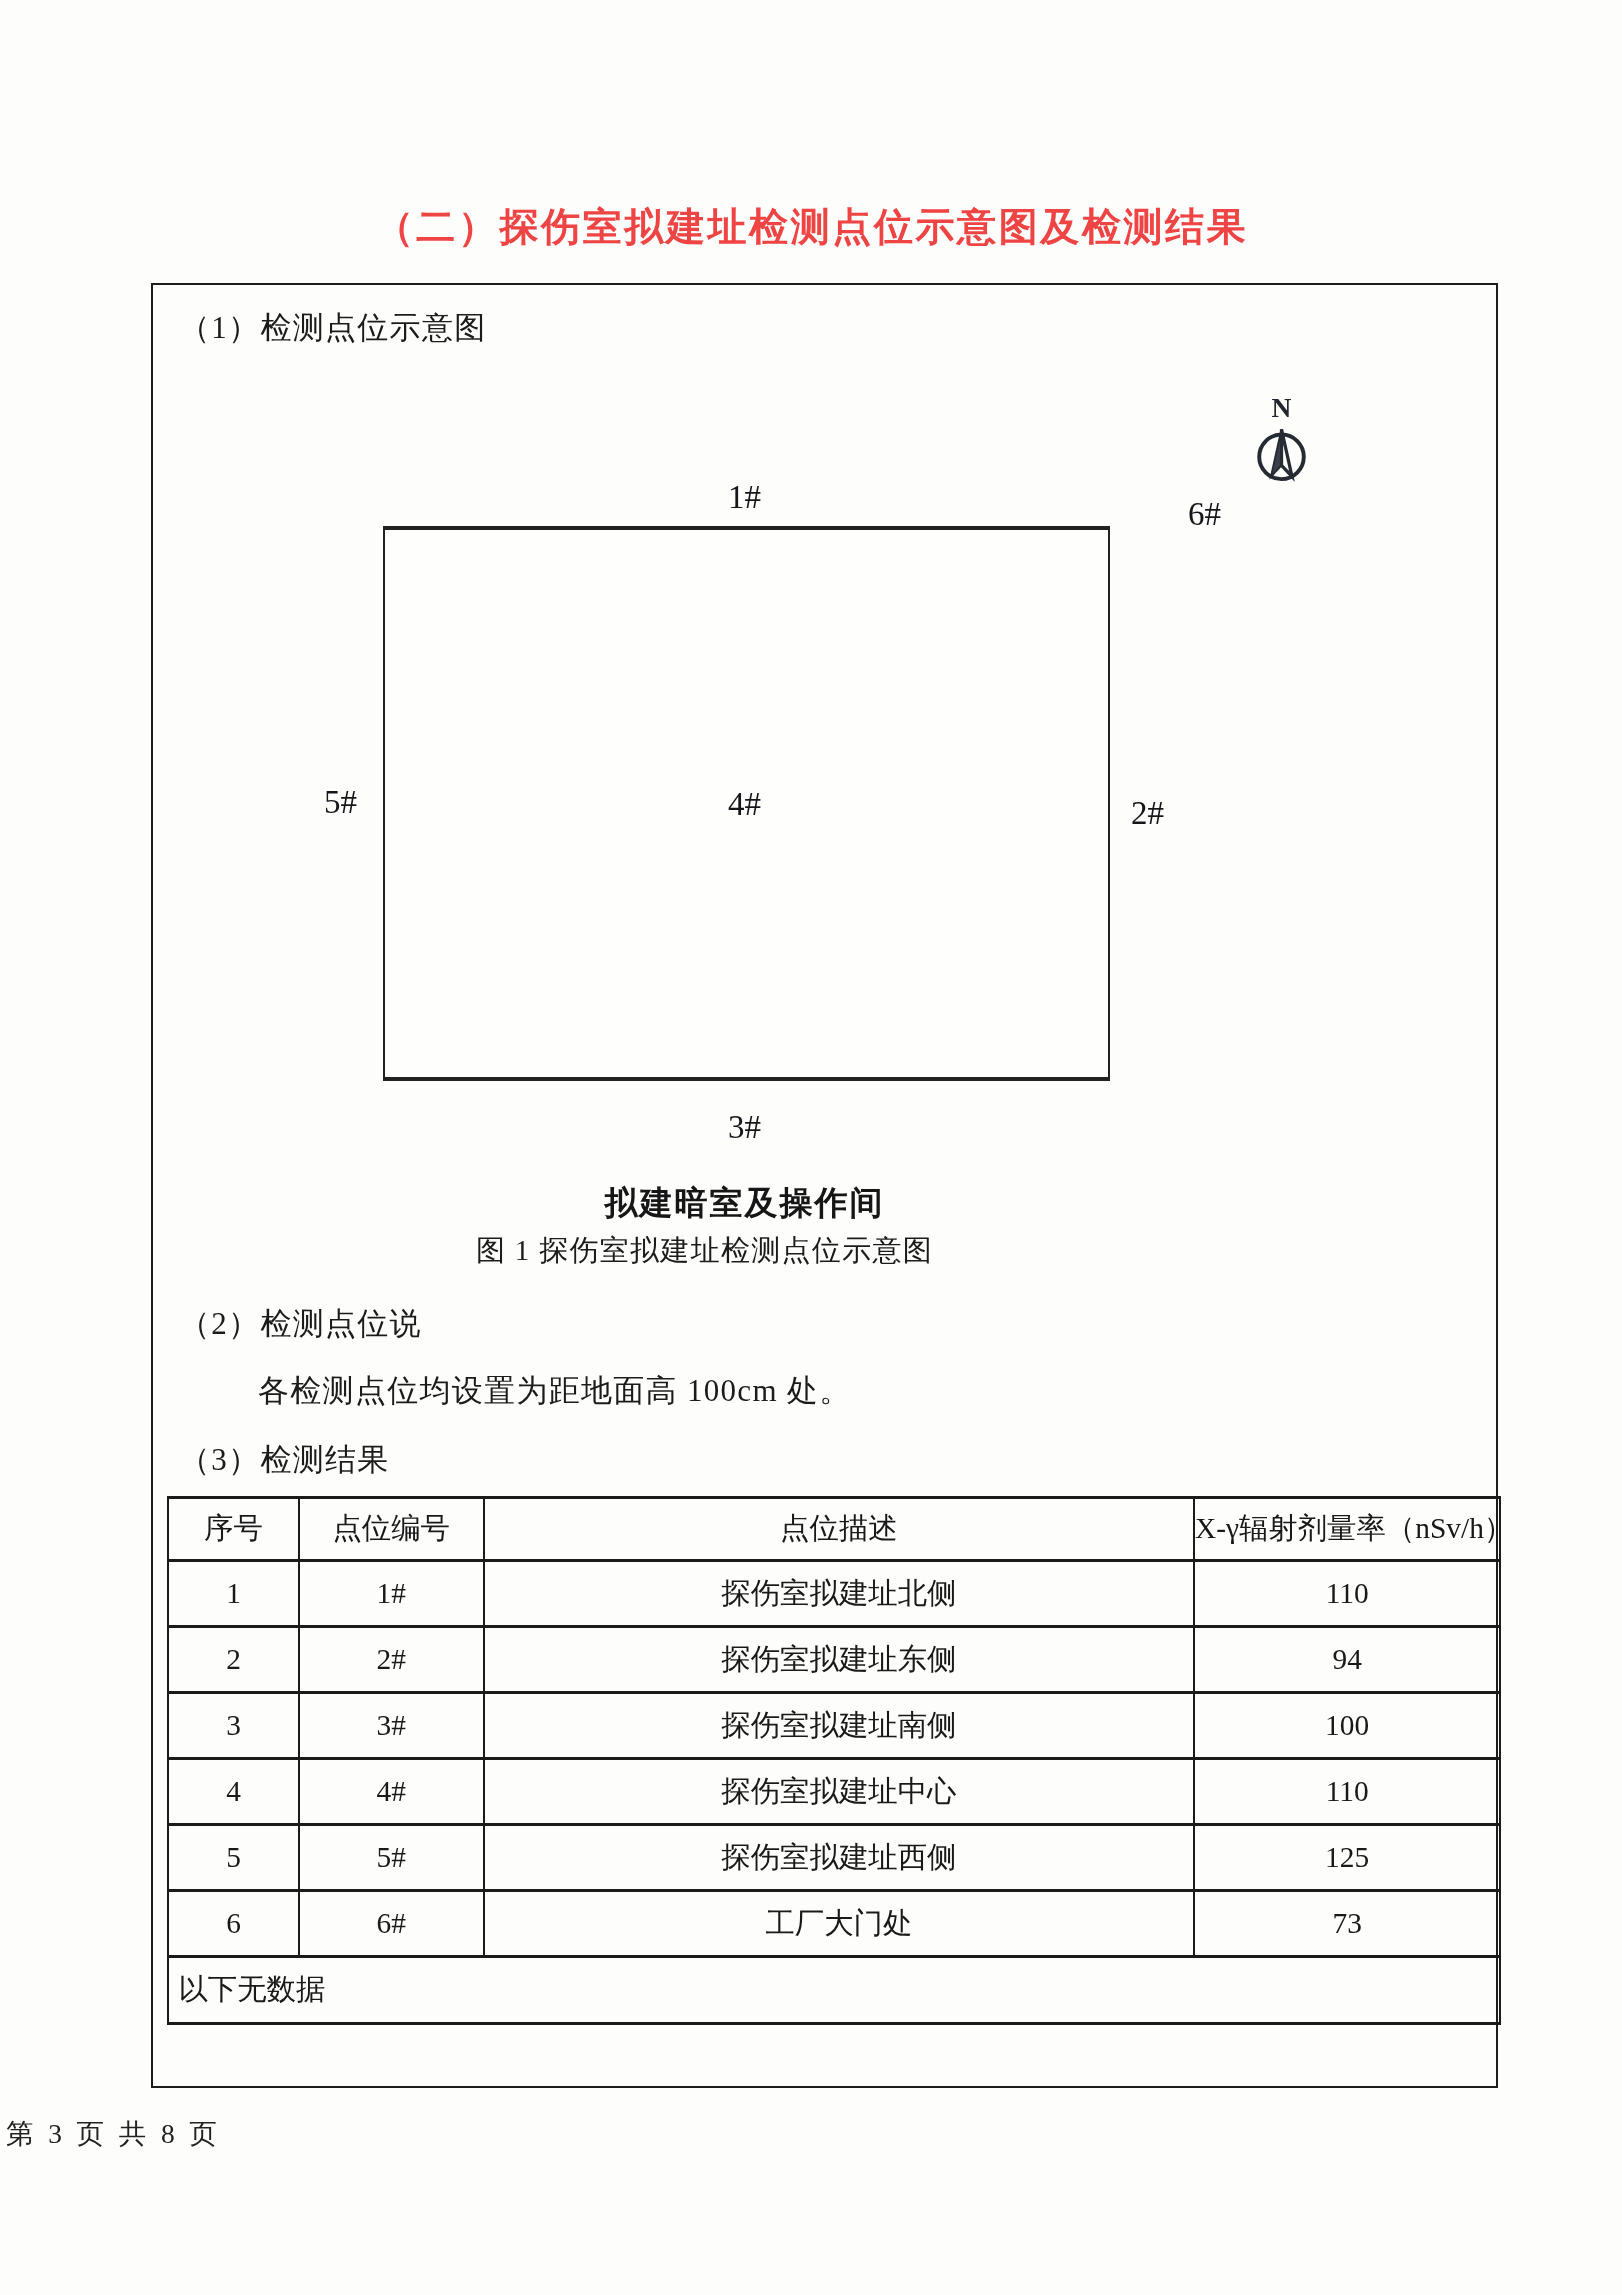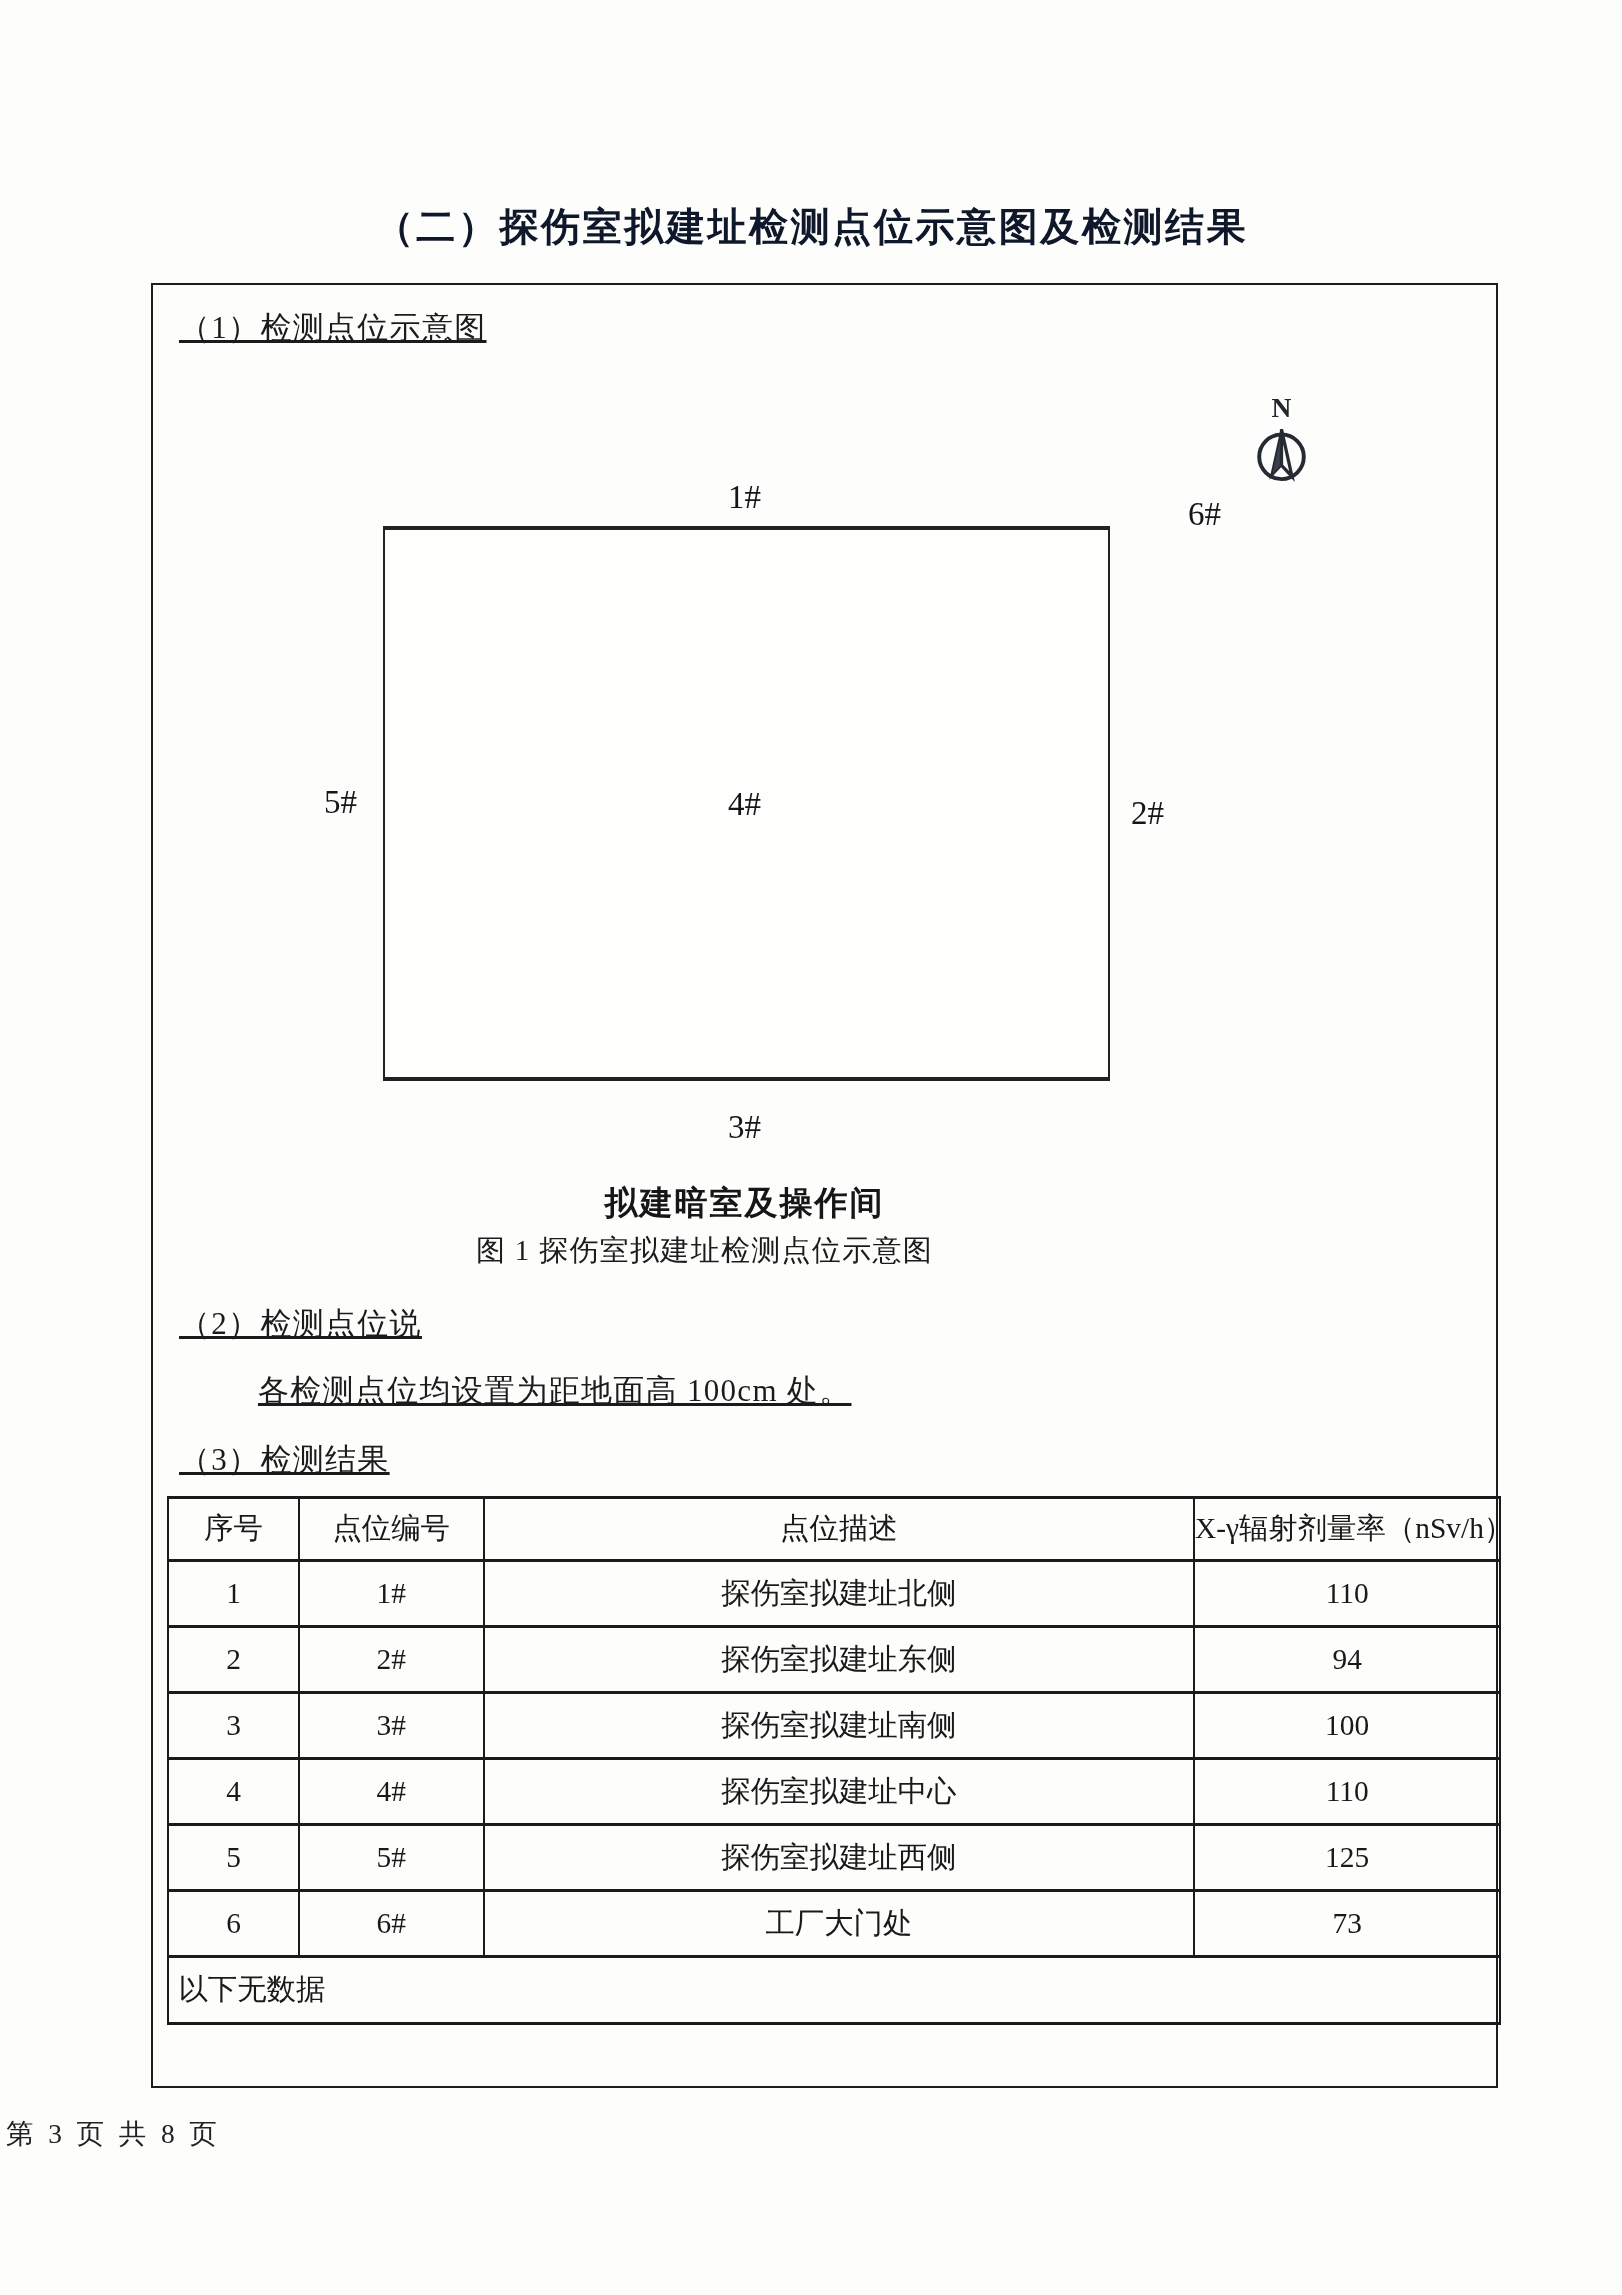--- a/index.html
+++ b/index.html
@@ -5,28 +5,28 @@
   html,body{margin:0;padding:0;}
   body{
     width:1623px;height:2295px;position:relative;
     background:#fdfdfc;color:#1c1c1c;
     font-family:"Liberation Serif","DejaVu Serif",serif;
     overflow:hidden;
   }
   .page-title{
     position:absolute;left:0;top:200px;width:1623px;text-align:center;
     font-family:"Liberation Sans","DejaVu Sans",sans-serif;
-    font-weight:700;font-size:39px;letter-spacing:2.6px;color:#0f172a;
+    font-weight:700;font-size:39px;letter-spacing:2.6px;color:#ef4444;
   }
   .content-box{
     position:absolute;left:151px;top:283px;width:1343px;height:1801px;
     border:2.6px solid #1d1d1d;background:transparent;
   }
   .h-section{
-    position:absolute;font-size:31px;color:#1b1b1b;letter-spacing:1.3px;white-space:nowrap;text-decoration:underline;
+    position:absolute;font-size:31px;color:#1b1b1b;letter-spacing:1.3px;white-space:nowrap;
   }
   .sec1{left:26px;top:22px;}
   .sec2{left:26px;top:1018px;}
   .sec2-body{left:105px;top:1085px;}
   .sec3{left:26px;top:1154px;}
 
   
   .north-label{
     position:absolute;left:1099px;top:107px;width:59px;text-align:center;
     font-size:27.5px;font-weight:600;color:#22262e;

